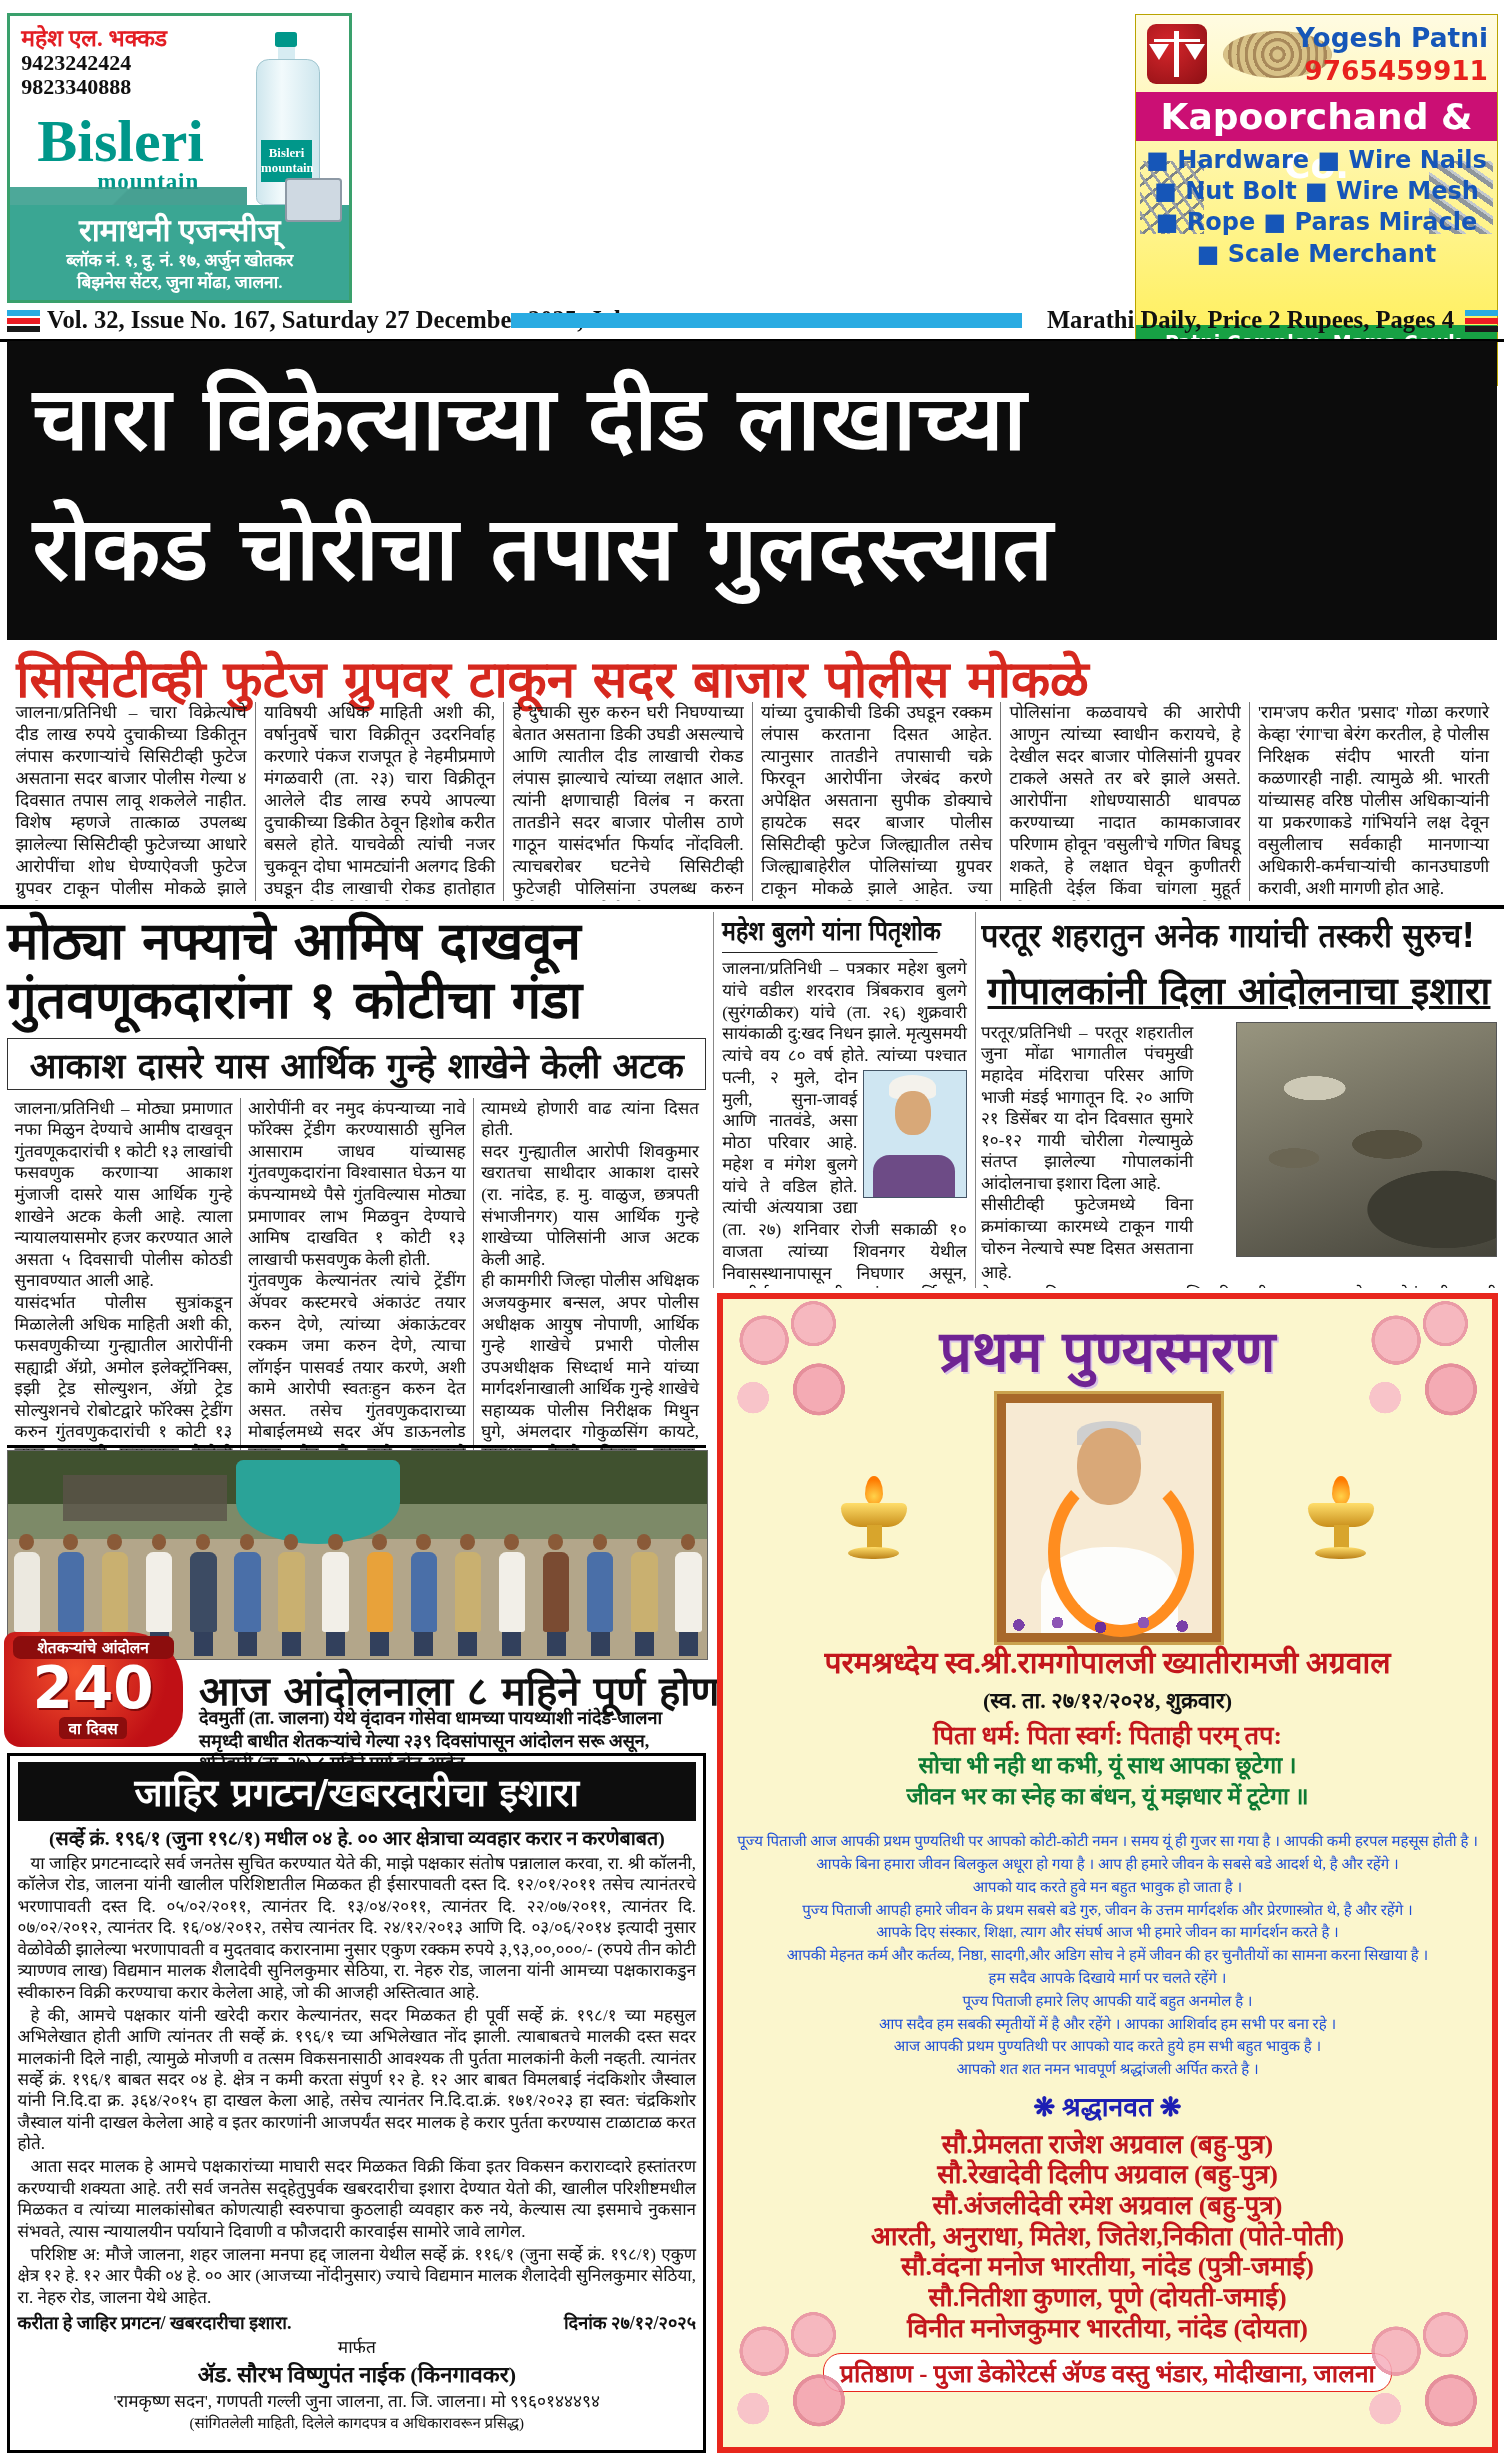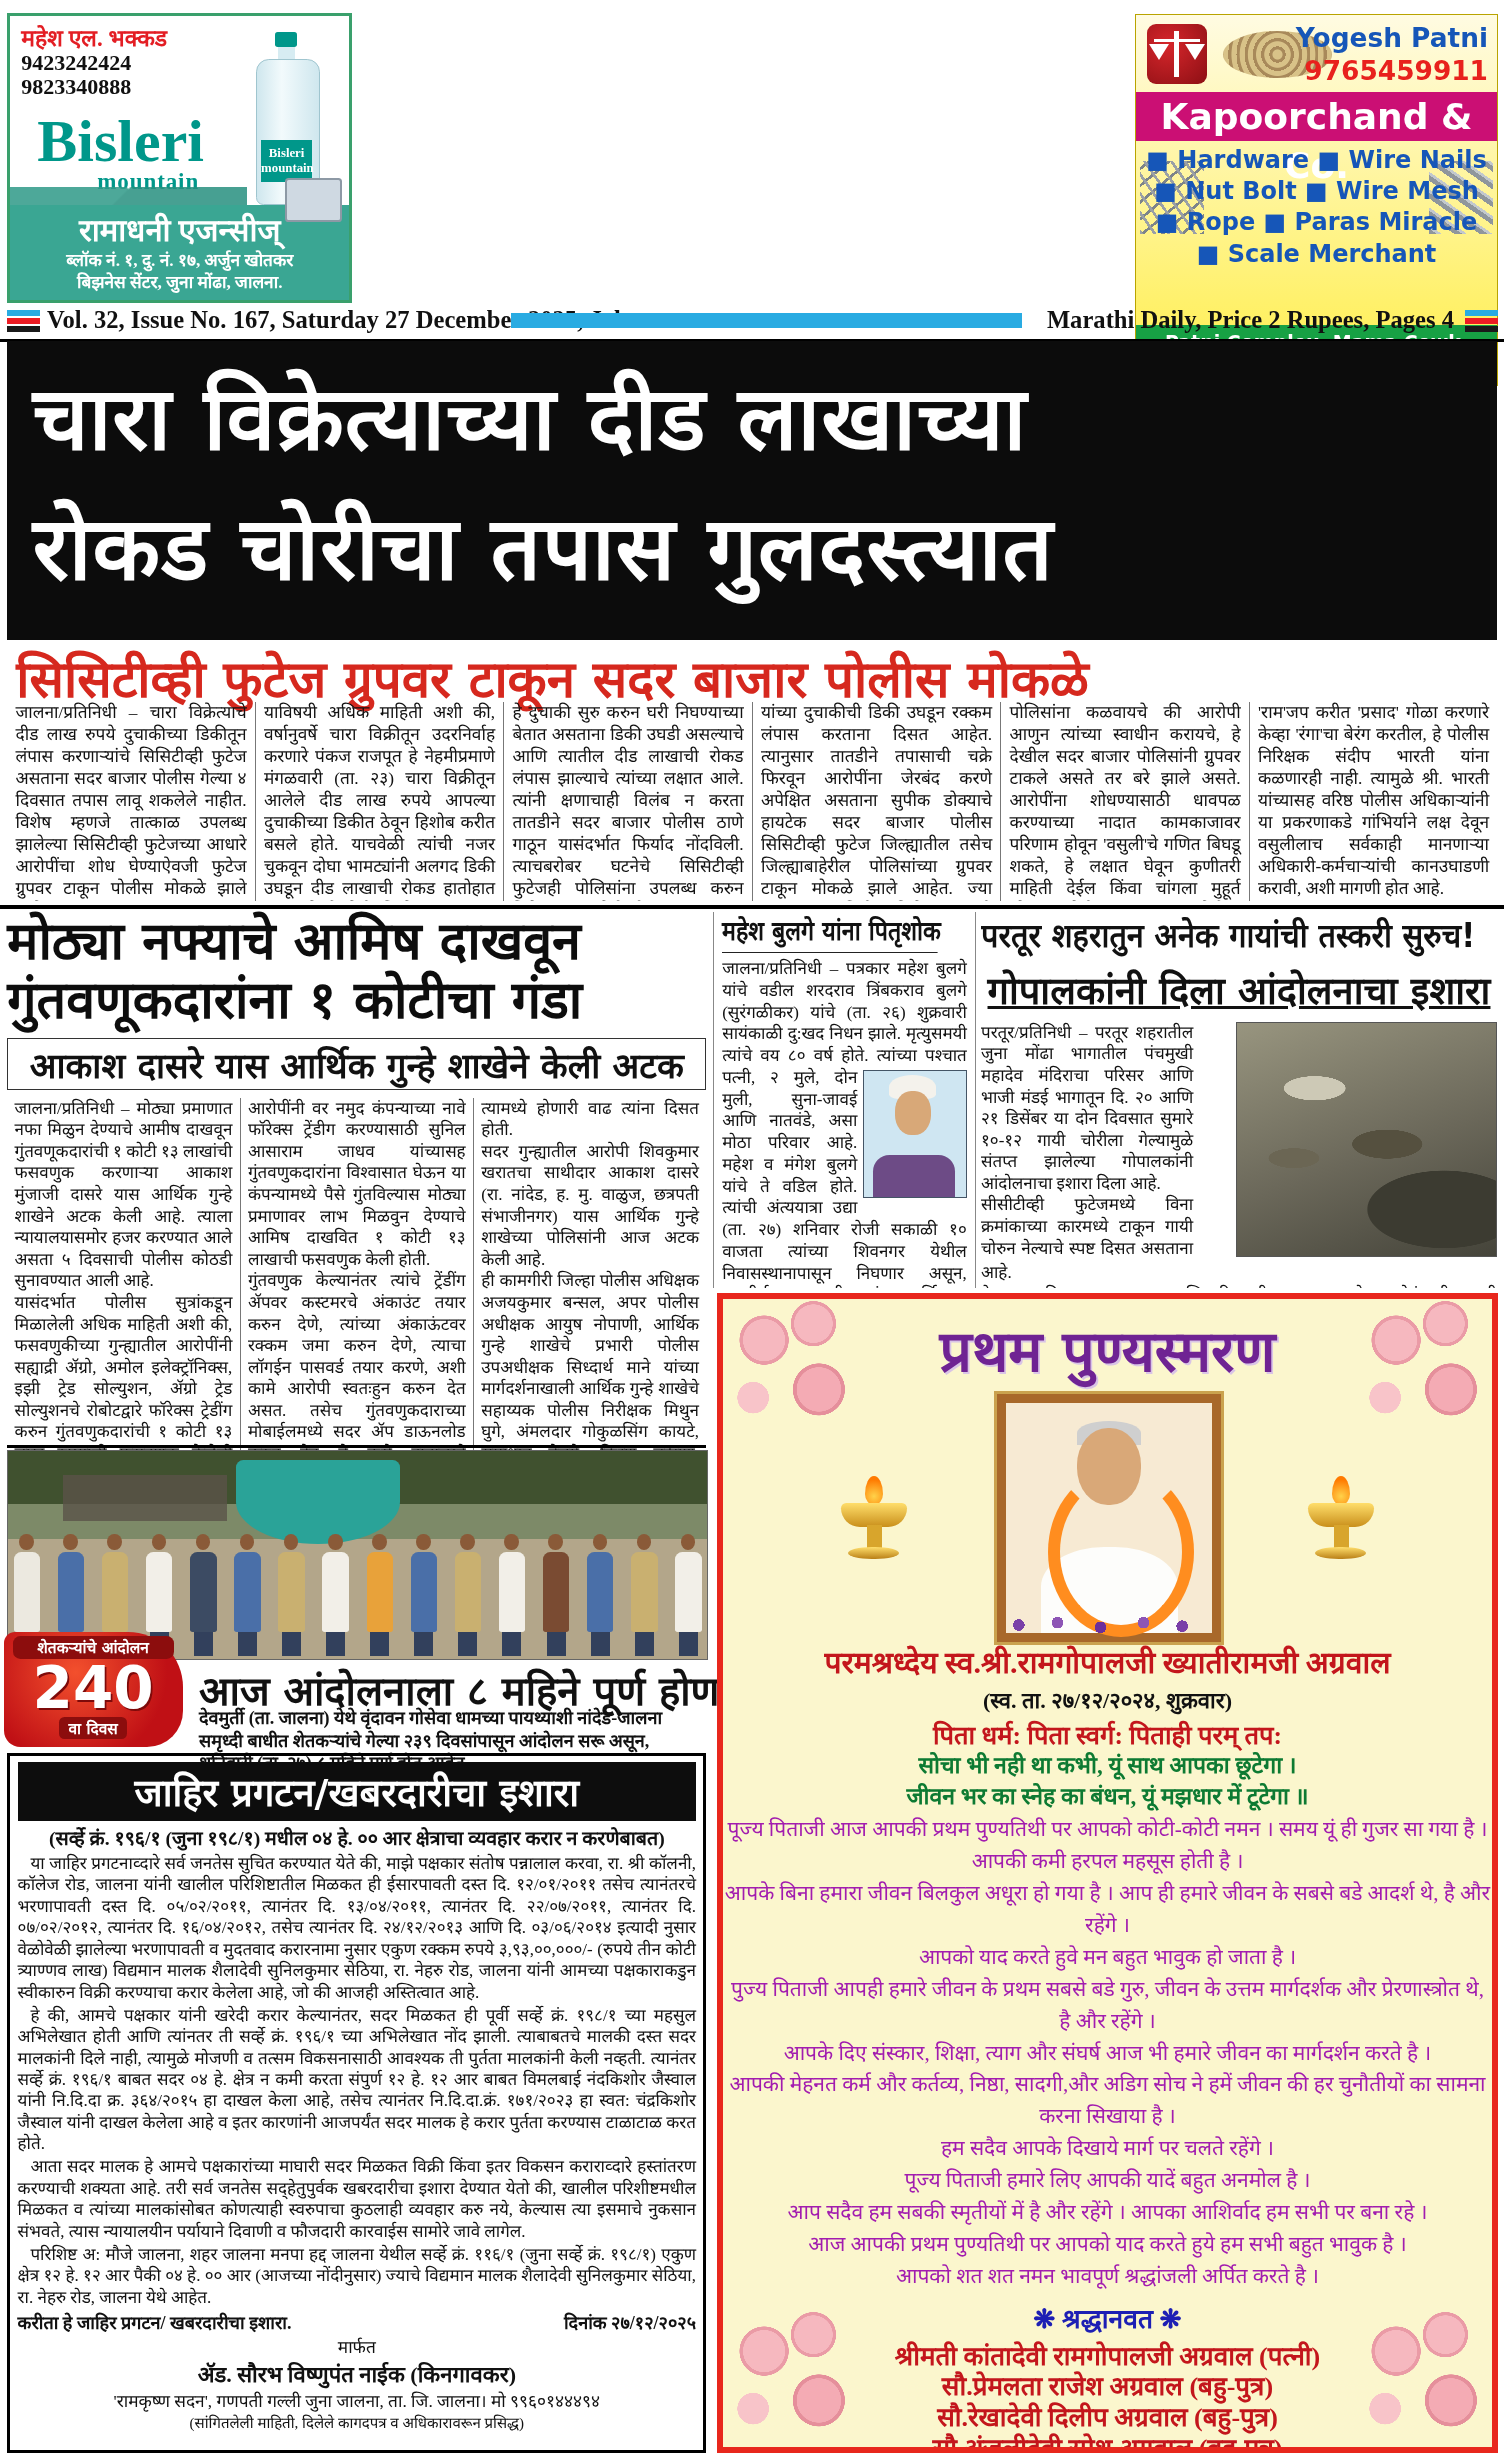--- a/index.html
+++ b/index.html
@@ -157,21 +157,21 @@
   .violets{position:absolute;left:270px;top:219px;width:215px;height:24px;background:
      radial-gradient(8.2px 8.2px at 12% 50%,#7a3fa8 0 70%,transparent 71%),
      radial-gradient(8.2px 8.2px at 30% 40%,#8d55b5 0 70%,transparent 71%),
      radial-gradient(8.2px 8.2px at 50% 60%,#6c2f9c 0 70%,transparent 71%),
      radial-gradient(8.2px 8.2px at 70% 40%,#8d55b5 0 70%,transparent 71%),
      radial-gradient(8.2px 8.2px at 88% 55%,#7a3fa8 0 70%,transparent 71%);}
   .obit-name{color:#c3161c;font-weight:bold;font-size:30px;margin-top:3.6px;}
   .obit-date{font-weight:bold;font-size:22px;margin-top:1.8px;}
   .obit-shloka{color:#c3161c;font-weight:bold;font-size:25.5px;margin-top:3.6px;}
   .obit-couplet{color:#0d7a32;font-weight:bold;font-size:23px;line-height:1.32;}
-  .obit-tribute{font-size:21px;line-height:1.52;margin-top:2px;color:#a21caf;}
+  .obit-tribute{font-size:15px;line-height:1.52;margin-top:18px;color:#1d4ed8;}
   .obit-salut{color:#1d1fb4;font-weight:bold;font-size:26.4px;margin-top:7.3px;}
   .obit-family{color:#c3161c;font-weight:bold;font-size:26px;line-height:1.18;margin-top:5.5px;}
   .obit-est{display:inline-block;background:#fff;border:1.8px solid #e8271d;border-radius:18px;color:#c3161c;font-weight:bold;font-size:24.6px;padding:1.8px 16.4px;margin-top:9px;}
 </style>
 </head>
 <body>
 
 <div class="page">
 
   <div class="abs bisleri">
@@ -381,21 +381,20 @@
       <div>आपके दिए संस्कार, शिक्षा, त्याग और संघर्ष आज भी हमारे जीवन का मार्गदर्शन करते है ।</div>
       <div>आपकी मेहनत कर्म और कर्तव्य, निष्ठा, सादगी,और अडिग सोच ने हमें जीवन की हर चुनौतीयों का सामना करना सिखाया है ।</div>
       <div>हम सदैव आपके दिखाये मार्ग पर चलते रहेंगे ।</div>
       <div>पूज्य पिताजी हमारे लिए आपकी यादें बहुत अनमोल है ।</div>
       <div>आप सदैव हम सबकी स्मृतीयों में है और रहेंगे । आपका आशिर्वाद हम सभी पर बना रहे ।</div>
       <div>आज आपकी प्रथम पुण्यतिथी पर आपको याद करते हुये हम सभी बहुत भावुक है ।</div>
       <div>आपको शत शत नमन भावपूर्ण श्रद्धांजली अर्पित करते है ।</div>
     </div>
     <div class="obit-salut">❋ श्रद्धानवत ❋</div>
     <div class="obit-family">
-      <div>श्रीमती कांतादेवी रामगोपालजी अग्रवाल (पत्नी)</div>
       <div>सौ.प्रेमलता राजेश अग्रवाल (बहु-पुत्र)</div>
       <div>सौ.रेखादेवी दिलीप अग्रवाल (बहु-पुत्र)</div>
       <div>सौ.अंजलीदेवी रमेश अग्रवाल (बहु-पुत्र)</div>
       <div>आरती, अनुराधा, मितेश, जितेश,निकीता (पोते-पोती)</div>
       <div>सौ.वंदना मनोज भारतीया, नांदेड (पुत्री-जमाई)</div>
       <div>सौ.नितीशा कुणाल, पूणे (दोयती-जमाई)</div>
       <div>विनीत मनोजकुमार भारतीया, नांदेड (दोयता)</div>
     </div>
     <div class="obit-est">प्रतिष्ठाण - पुजा डेकोरेटर्स ॲण्ड वस्तु भंडार, मोदीखाना, जालना</div>
   </div>

